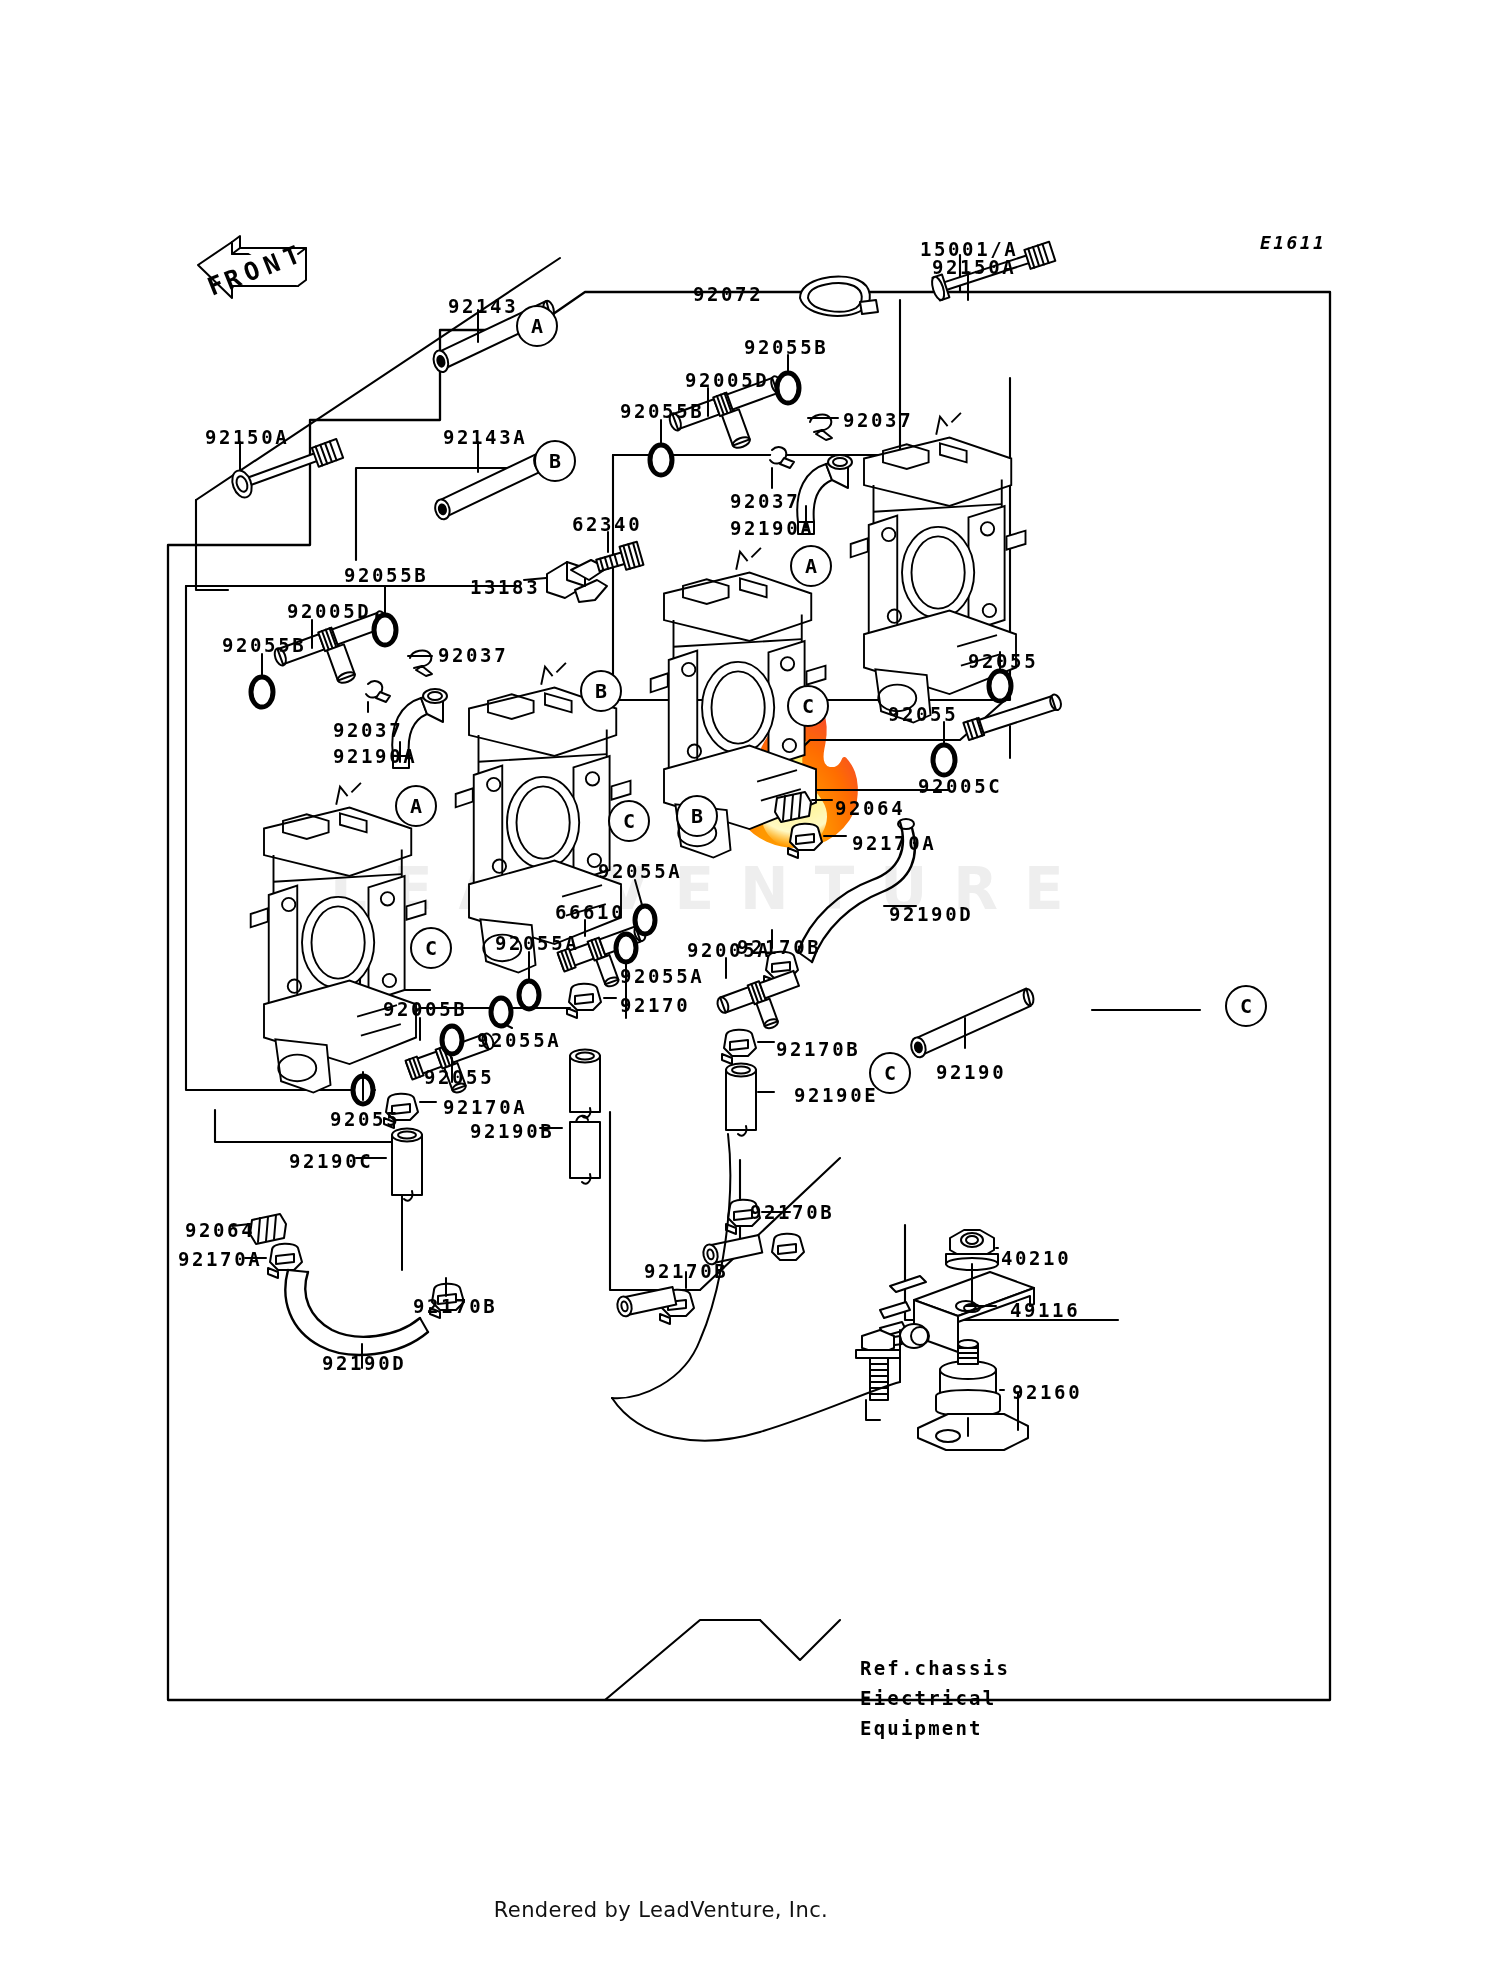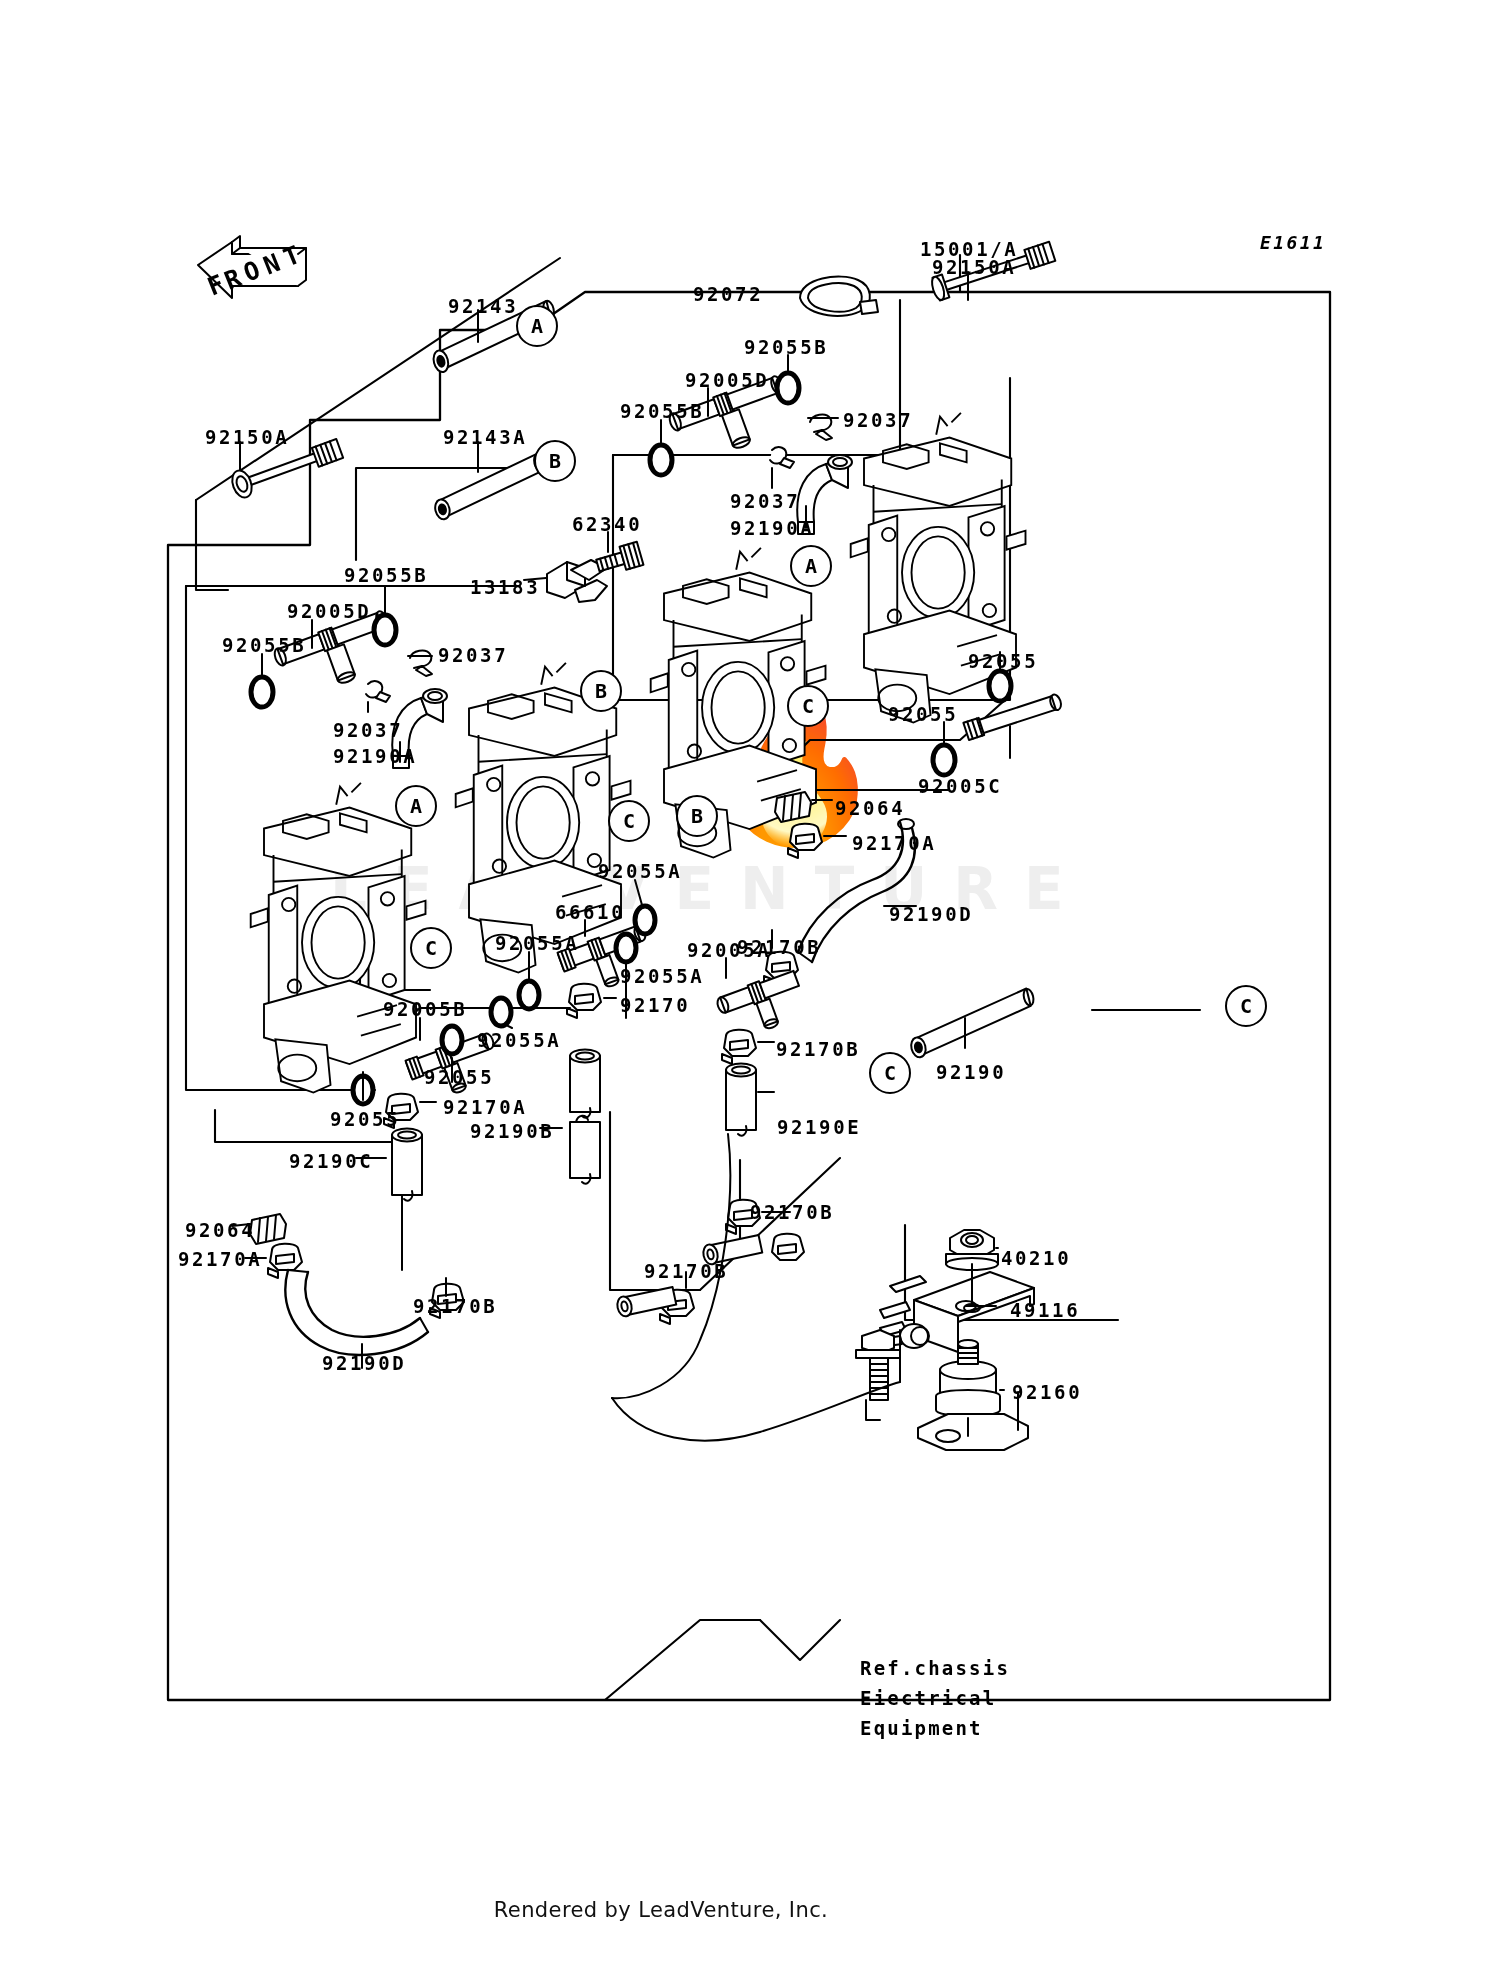--- a/index.html
+++ b/index.html
@@ -645,21 +645,21 @@
       <div class="lbl" style="left: 687px; top: 941px;">92005A</div>
       <div class="lbl" style="left: 620px; top: 996px;">92170</div>
       <div class="lbl" style="left: 383px; top: 1000px;">92005B</div>
       <div class="lbl" style="left: 477px; top: 1031px;">92055A</div>
       <div class="lbl" style="left: 776px; top: 1040px;">92170B</div>
       <div class="lbl" style="left: 936px; top: 1063px;">92190</div>
       <div class="lbl" style="left: 424px; top: 1068px;">92055</div>
       <div class="lbl" style="left: 330px; top: 1110px;">92055</div>
       <div class="lbl" style="left: 443px; top: 1098px;">92170A</div>
       <div class="lbl" style="left: 470px; top: 1122px;">92190B</div>
-      <div class="lbl" style="left: 777px; top: 1086px; margin-top: 32px;">92190E</div>
+      <div class="lbl" style="left: 794px; top: 1086px;">92190E</div>
       <div class="lbl" style="left: 289px; top: 1152px;">92190C</div>
       <div class="lbl" style="left: 185px; top: 1221px;">92064</div>
       <div class="lbl" style="left: 178px; top: 1250px;">92170A</div>
       <div class="lbl" style="left: 750px; top: 1203px;">92170B</div>
       <div class="lbl" style="left: 644px; top: 1262px;">92170B</div>
       <div class="lbl" style="left: 1001px; top: 1249px;">40210</div>
       <div class="lbl" style="left: 1010px; top: 1301px;">49116</div>
       <div class="lbl" style="left: 413px; top: 1297px;">92170B</div>
       <div class="lbl" style="left: 322px; top: 1354px;">92190D</div>
       <div class="lbl" style="left: 1012px; top: 1383px;">92160</div>

